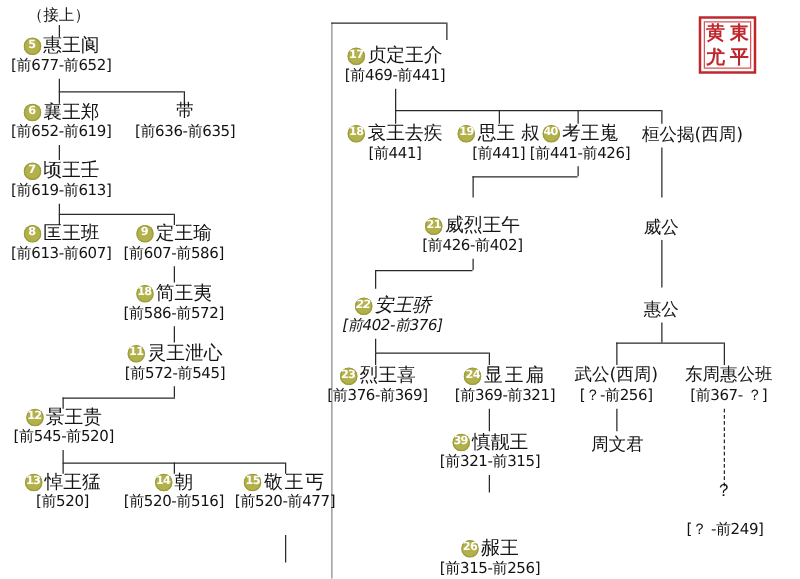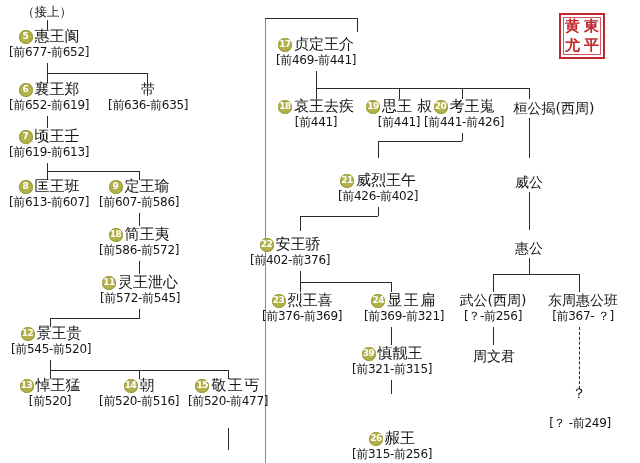--- a/index.html
+++ b/index.html
@@ -264,21 +264,21 @@
   <div class="node" style="left:355px;top:98px;width:88px;">
     <div class="nrow">
       <span class="num">19</span>
       <span class="nm">思王 叔</span>
     </div>
     <div class="yr">[前441]</div>
   </div>
 
   <div class="node" style="left:420px;top:98px;width:88px;">
     <div class="nrow">
-      <span class="num">20</span>
+      <span class="num">40</span>
       <span class="nm">考王嵬</span>
     </div>
     <div class="yr">[前441-前426]</div>
   </div>
 
   <div class="node plain" style="left:500px;top:100px;width:108px;">
     <div class="nrow">
       <span class="nm">桓公揭(西周)</span>
     </div>
   </div>
@@ -300,21 +300,21 @@
     <div class="nrow">
       <span class="nm">威公</span>
     </div>
   </div>
 
   <div class="ln lnv" style="left:378px;top:207px;height:9px;"></div>
   <div class="ln lnh" style="left:300px;top:216px;width:78px;"></div>
   <div class="ln lnv" style="left:300px;top:216px;height:15px;"></div>
   <div class="ln lnv" style="left:529px;top:192px;height:38px;"></div>
 
-  <div class="node" style="left:246px;top:236px;width:88px;">
+  <div class="node" style="left:270px;top:236px;width:88px;font-style:italic;">
     <div class="nrow">
       <span class="num">22</span>
       <span class="nm">安王骄</span>
     </div>
     <div class="yr">[前402-前376]</div>
   </div>
 
   <div class="node plain" style="left:497px;top:240px;width:64px;">
     <div class="nrow">
       <span class="nm">惠公</span>

